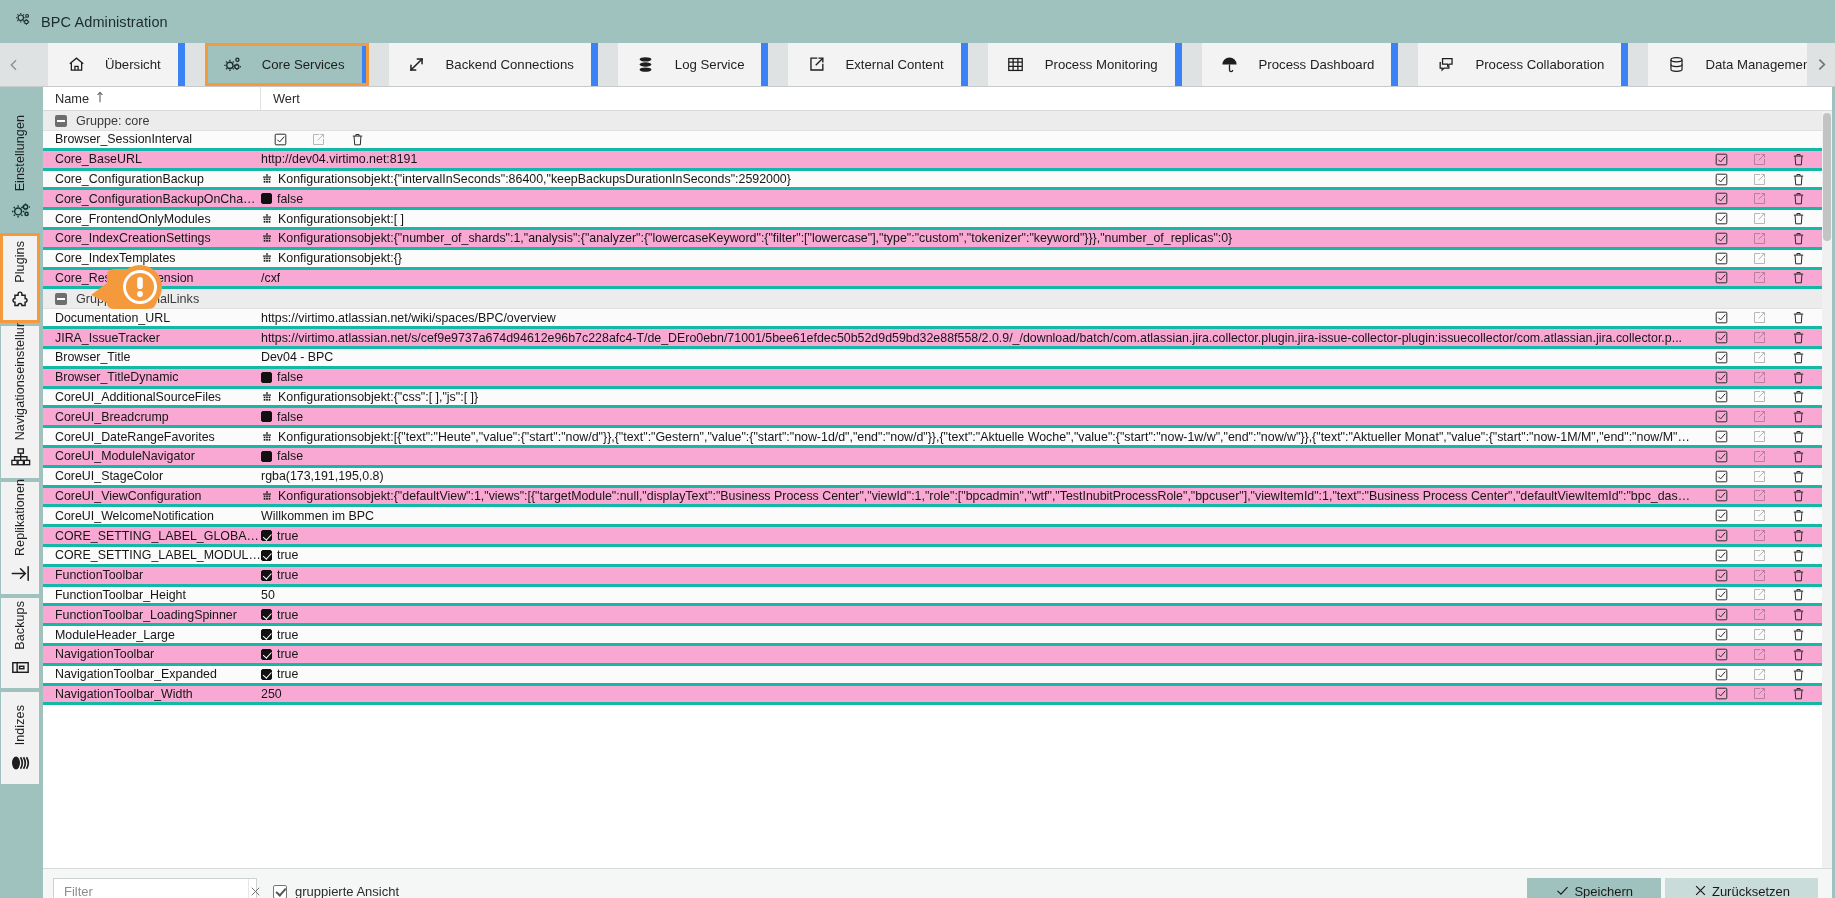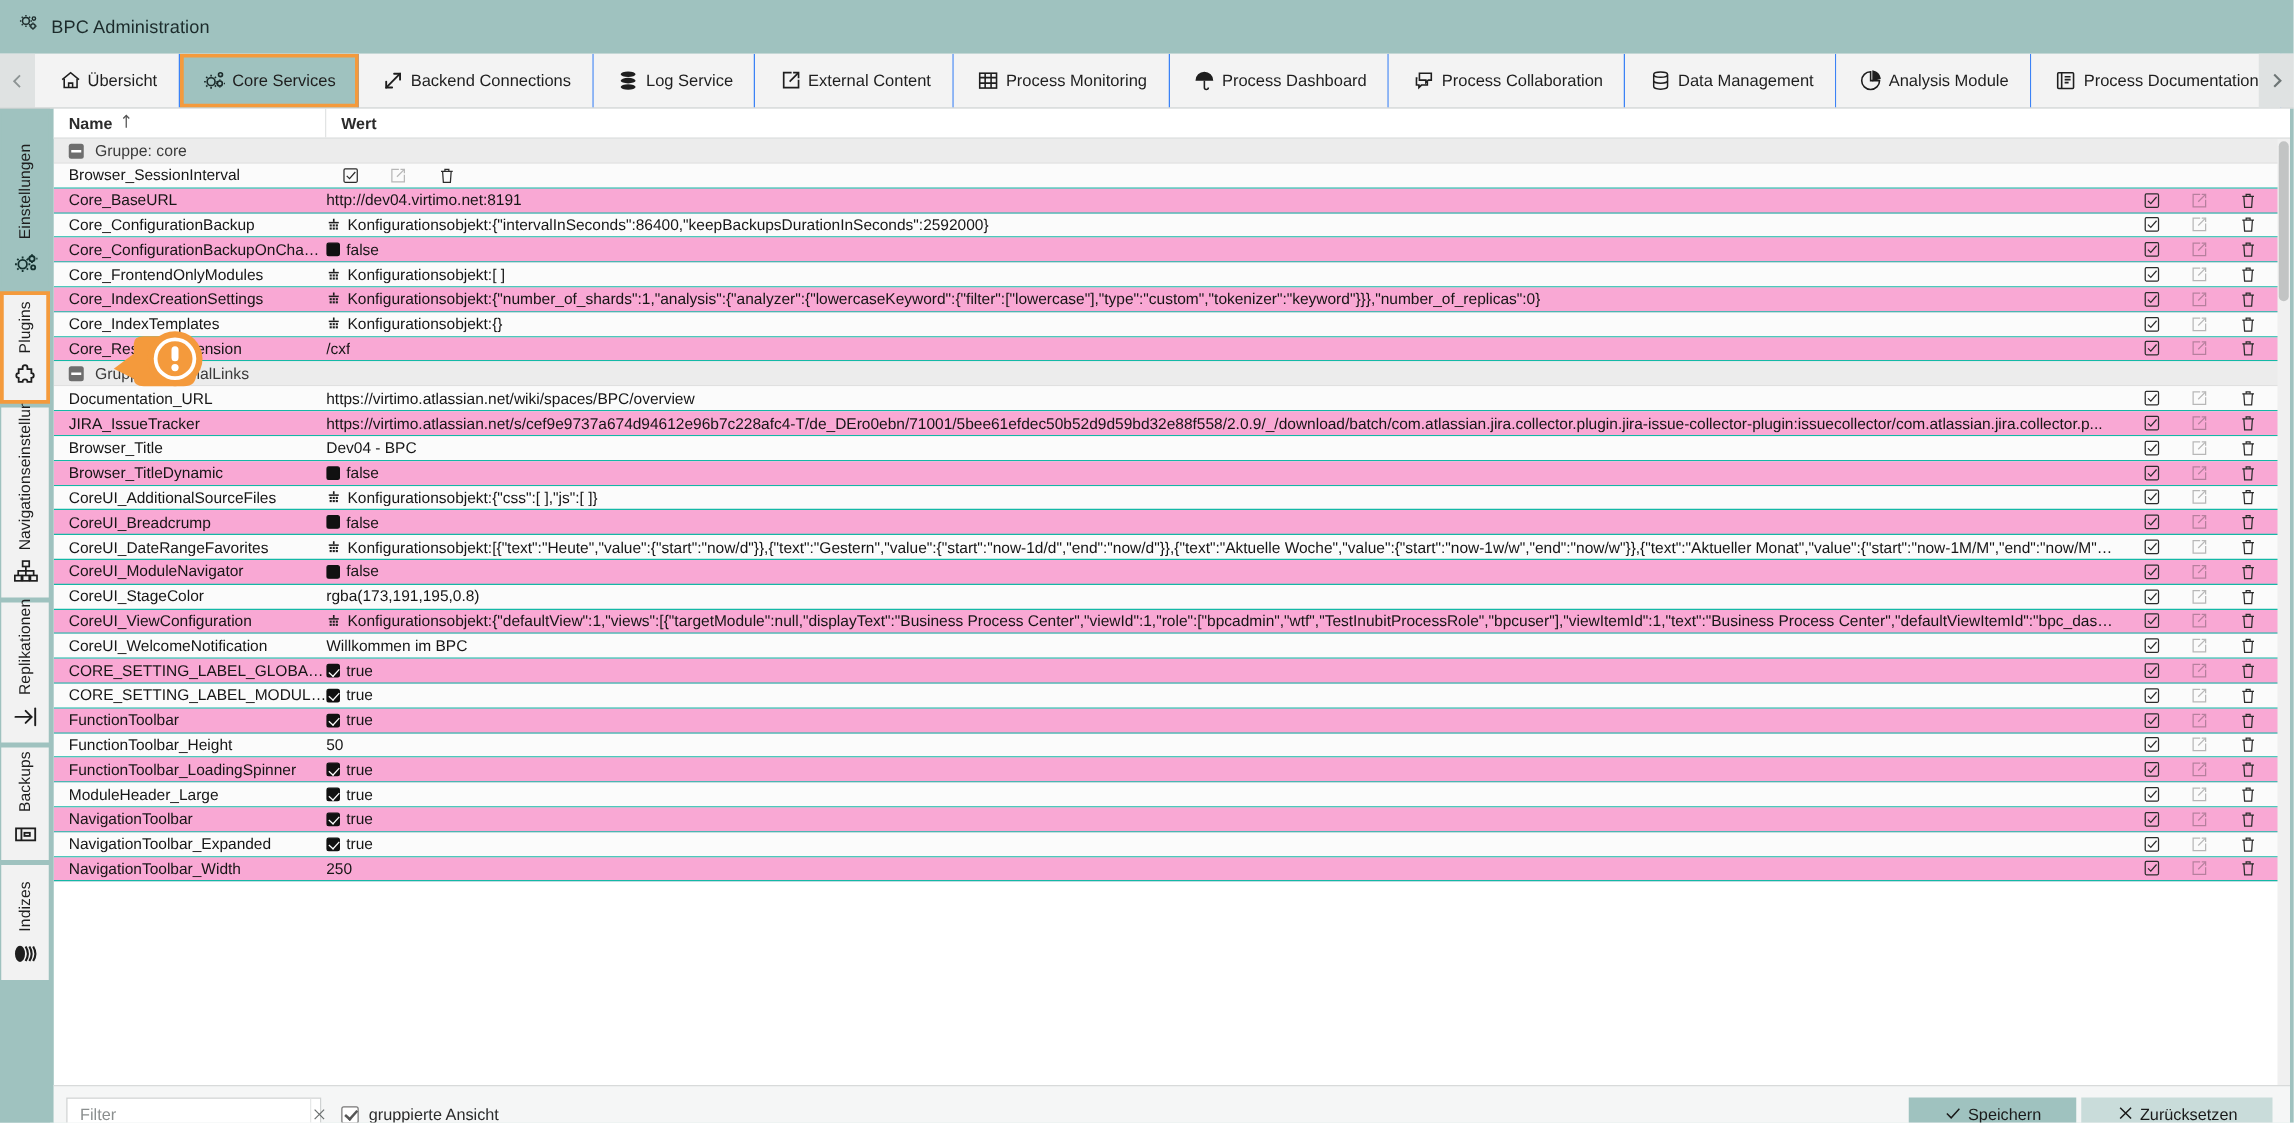--- a/index.html
+++ b/index.html
@@ -45,29 +45,30 @@
   #tabstrip {
     display: flex;
     align-items: stretch;
     flex: 1 1 auto;
     overflow: hidden;
     padding-right: 26px;
   }
   .tab {
     display: flex;
     align-items: center;
-    gap: 3px;
+    gap: 18px;
     padding: 0 17px;
     background: #f3f3f3;
-    border-right: 1px solid #3b82f6;
+    border-right: 7px solid #3b82f6;
     font-size: 13.2px;
     color: #1e1e1e;
     white-space: nowrap;
     flex: 0 0 auto;
     position: relative;
+    margin-left: 20px;
   }
   .tab.active {
     background: #9fc2bf;
     outline: 3px solid #f49a3c;
     outline-offset: -3px;
     z-index: 3;
   }
   .tab .ic { display: flex; align-items: center; justify-content: center; width: 22px; height: 22px; flex: 0 0 auto; }
   .tab svg { display: block; }
 
@@ -135,21 +136,20 @@
     flex: 0 0 24px;
     font-size: 12.8px;
     color: #2b2b2b;
   }
   .th {
     padding-left: 12px;
     height: 100%;
     display: flex;
     align-items: center;
     gap: 6px;
-    font-weight: bold;
   }
   .th.name { width: 218px; flex: 0 0 218px; border-right: 1px solid #e2e4e4; }
   .th.wert { flex: 1 1 auto; }
 
   
   #tablescroll {
     flex: 1 1 auto;
     overflow: hidden;
     position: relative;
   }
@@ -179,21 +179,21 @@
     left: 2px; right: 2px; top: 5px;
     height: 2px; background: #fff;
   }
 
   .row {
     height: 19.8px;
     display: flex;
     align-items: center;
     font-size: 12.4px;
     color: #161616;
-    border-bottom: 1px solid #14b8a6;
+    border-bottom: 3px solid #14b8a6;
     background: #fbfbfb;
   }
   .row.alt { background: #f9a8d4; }
   .cell-name {
     width: 218px; flex: 0 0 218px;
     padding-left: 12px;
     white-space: nowrap; overflow: hidden; text-overflow: ellipsis;
   }
   .cell-val {
     flex: 1 1 auto;

